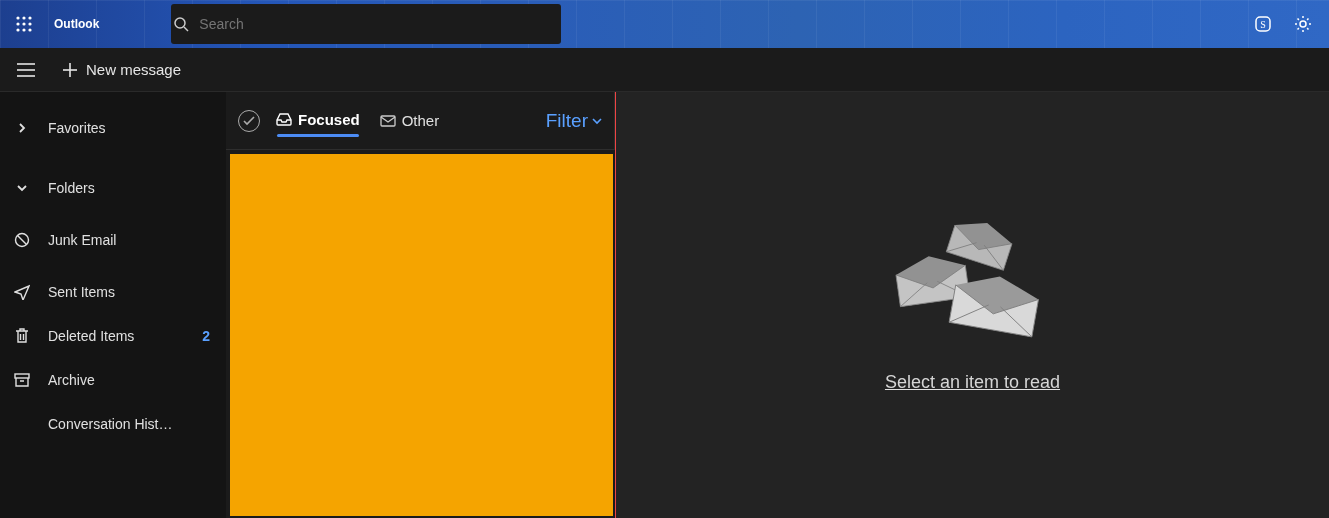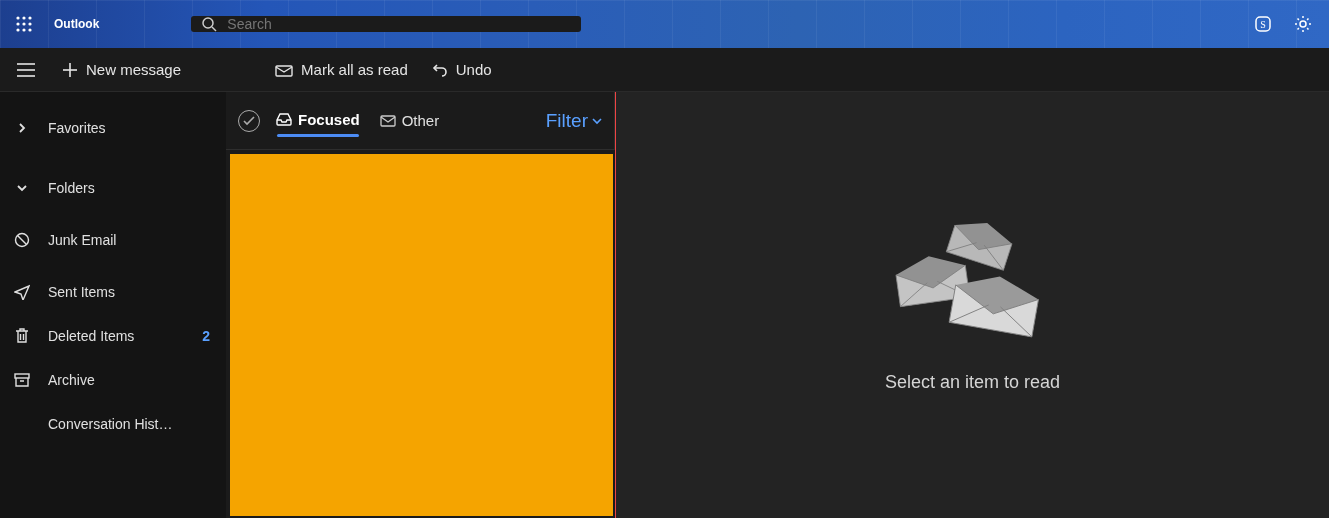--- a/index.html
+++ b/index.html
@@ -33,28 +33,28 @@
       justify-content: center;
       cursor: pointer;
     }
     .app-title {
       font-size: 12px;
       font-weight: 600;
       padding: 0 24px 0 6px;
       cursor: pointer;
     }
     .search-wrap {
-      margin-left: 68px;
+      margin-left: 48px;
       width: 390px;
-      height: 16px;
+      height: 40px;
       background: #1b1b1b;
       border-radius: 3px;
       display: flex;
       align-items: center;
-      padding: 0 10px;
+      padding: 0 2px;
       gap: 10px;
     }
     .search-input {
       flex: 1;
       background: transparent;
       border: none;
       outline: none;
       color: #ddd;
       font-size: 14px;
     }
@@ -162,20 +162,21 @@
     }
 
     .reading-pane {
       flex:1;
       background:#232323;
       display:flex;
       flex-direction:column;
       align-items:center;
       justify-content:center;
       gap:24px;
+      text-decoration:underline;
     }
     .empty-illustration { opacity:0.9; }
     .empty-text { color:#d5d5d5; font-size:18px; }
 
     svg { display:block; }
   </style>
 </head>
 <body>
 
 <div class="header">
@@ -227,36 +228,20 @@
         <line x1="0" y1="7" x2="18" y2="7"></line>
         <line x1="0" y1="13" x2="18" y2="13"></line>
     </svg>
   </div>
   <div class="tb-btn">
     <svg width="16" height="16" viewBox="0 0 16 16" stroke="#e5e5e5" stroke-width="1.6">
       <line x1="8" y1="1" x2="8" y2="15"></line>
         <line x1="1" y1="8" x2="15" y2="8"></line>
     </svg>
     <span>New message</span>
-  </div>
-  <div class="tb-group2">
-    <div class="tb-btn">
-      <svg width="18" height="14" viewBox="0 0 18 14" fill="none" stroke="#e5e5e5" stroke-width="1.4">
-        <rect x="1" y="3" width="16" height="10" rx="1"></rect>
-          <path d="M1 4l8 5 8-5"></path>
-      </svg>
-      <span>Mark all as read</span>
-    </div>
-    <div class="tb-btn">
-      <svg width="16" height="16" viewBox="0 0 16 16" fill="none" stroke="#e5e5e5" stroke-width="1.6">
-        <path d="M5 3L2 6l3 3"></path>
-          <path d="M2 6h8a4 4 0 0 1 0 8"></path>
-      </svg>
-      <span>Undo</span>
-    </div>
   </div>
 </div>
 
 <div class="body-area">
 
   <div class="sidebar">
     <div class="sb-row sb-section">
       <span class="sb-icon">
         <svg width="12" height="12" viewBox="0 0 12 12" fill="none" stroke="#e0e0e0" stroke-width="1.8">
             <path d="M4 2l4 4-4 4"></path>

